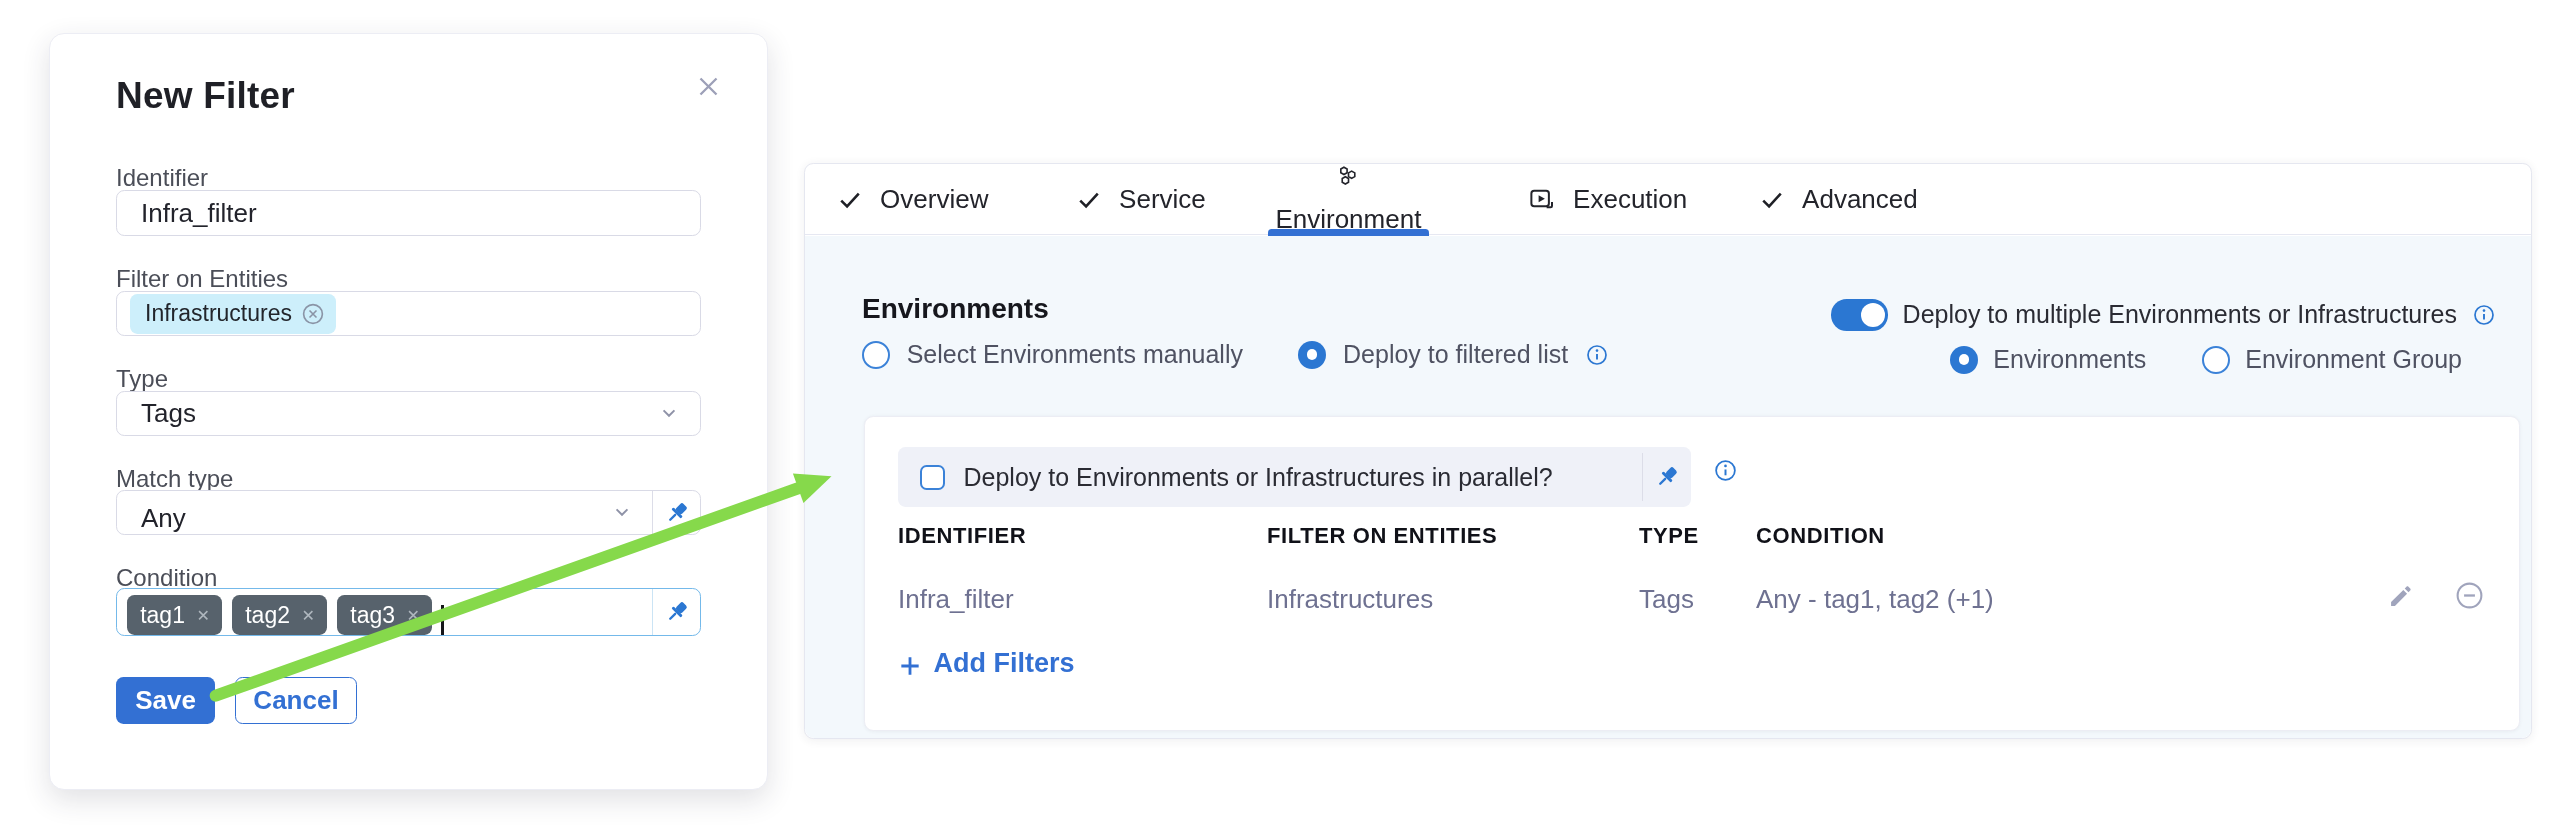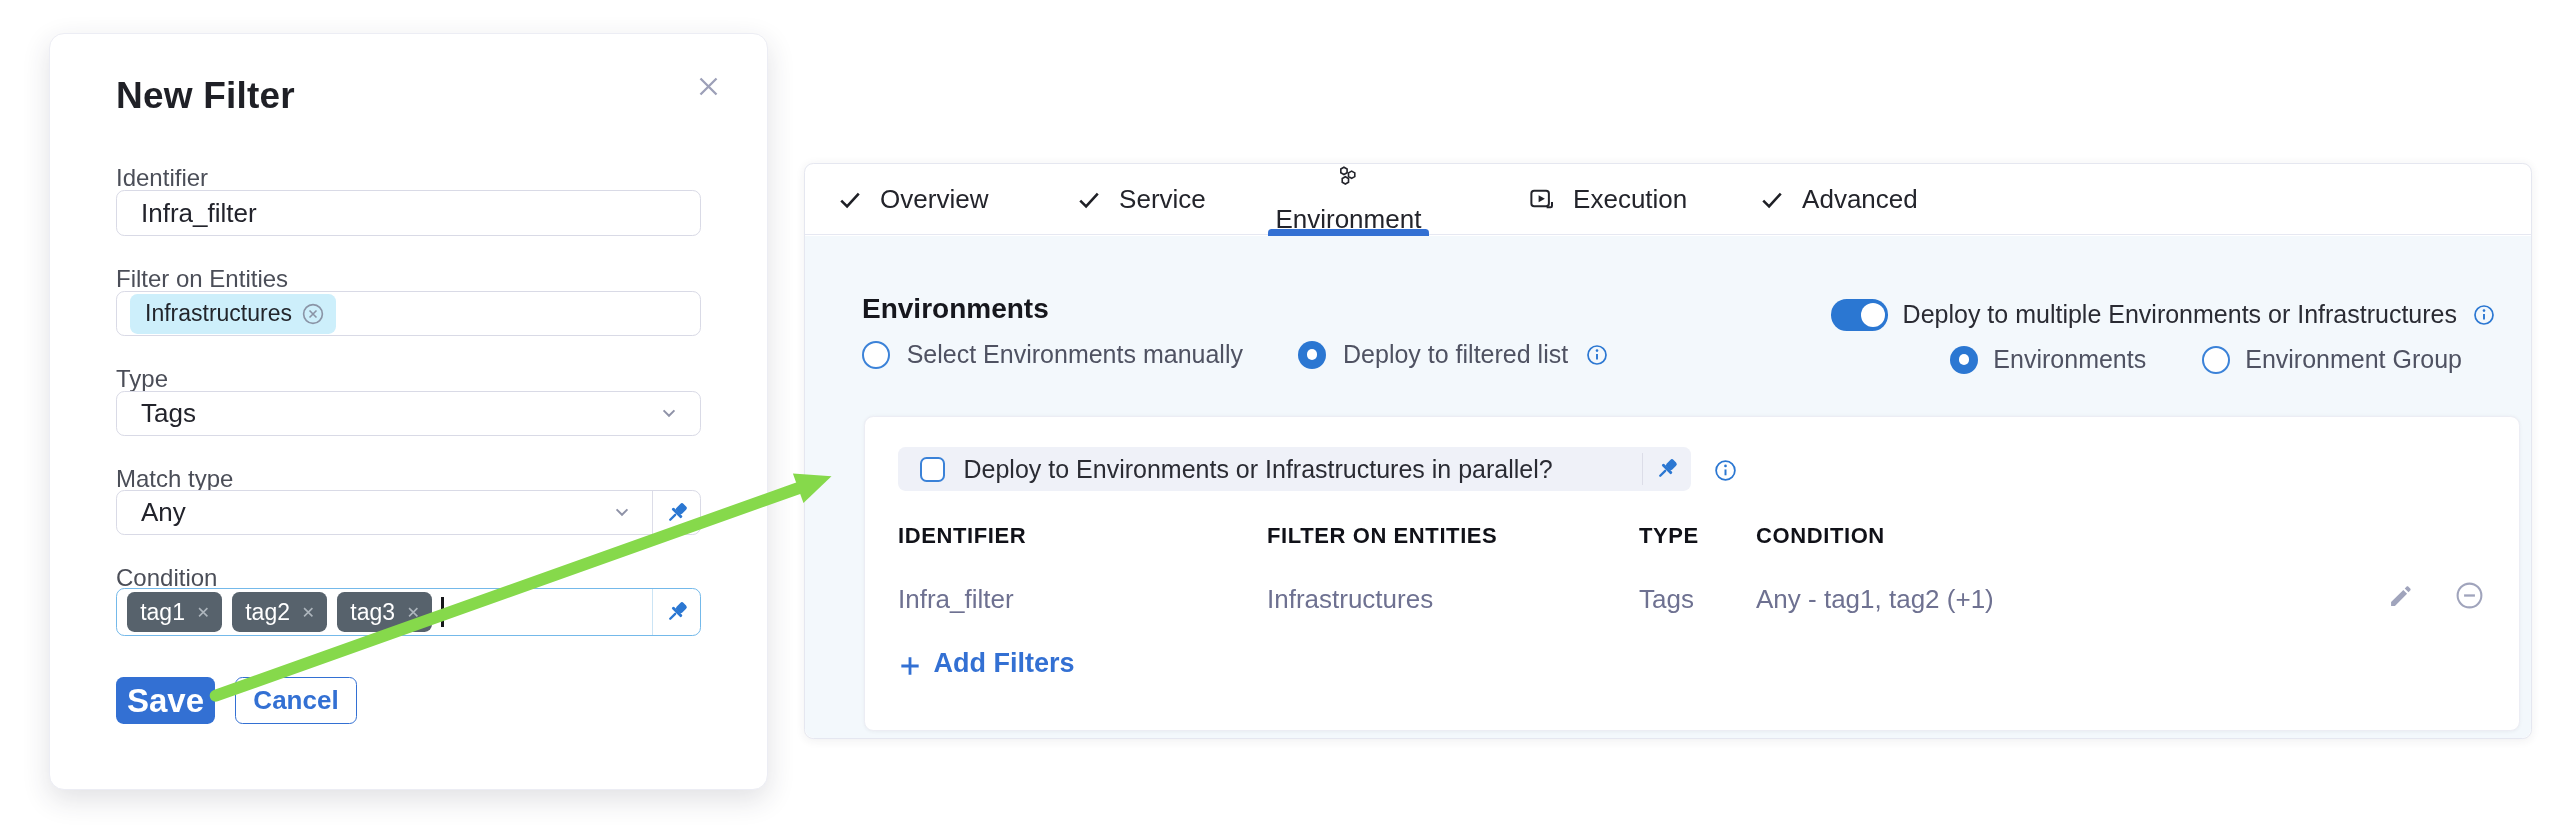--- a/index.html
+++ b/index.html
@@ -13,28 +13,28 @@
            box-shadow:0 9.3px 28px rgba(40,41,61,.14); z-index:10; }
   .modal-title { position:absolute; left:66px; top:41px; font-size:37px; font-weight:700; color:#1F2026; letter-spacing:0.2px; }
   .close-btn { position:absolute; right:41px; top:35px; width:35px; height:35px; cursor:pointer; }
   .field-label { position:absolute; left:66px; font-size:24px; color:#4B4E58; }
   .control { position:absolute; left:66px; width:585px; background:#fff;
              border:1.4px solid #D9DAE6; border-radius:8.3px; display:flex; align-items:center; }
   .control .val { font-size:26px; color:#22232B; padding-left:24px; }
   .chev { position:absolute; right:18.5px; top:50%; transform:translateY(-50%); }
   .pin-seg { width:48px; align-self:stretch; border-left:0.9px solid #DCDDE8;
              display:flex; align-items:center; justify-content:center; flex:none; }
-  .ctl-main { flex:1; display:flex; align-items:center; position:relative; height:100%; }
+  .ctl-main { flex:1; display:flex; align-items:flex-end; position:relative; height:100%; }
   .chip-light { display:inline-flex; align-items:center; gap:9.3px; background:#CDEFFB; color:#22252B;
                 font-size:23px; border-radius:7.4px; padding:6.5px 11px 6.5px 15px; margin-left:13px; }
   .chip-dark { display:inline-flex; align-items:center; gap:9.3px; background:#57626C; color:#fff;
                font-size:23px; border-radius:7.4px; padding:6.5px 9.3px 6.5px 13px; margin-left:10.2px; }
   .caret { width:2.8px; height:30px; background:#15161A; margin-left:9.3px; }
   .btn-save { position:absolute; left:66px; top:643px; width:99px; height:47px; background:#3370D3;
-              border:none; border-radius:7.4px; color:#fff; font-size:33px; font-weight:700; cursor:pointer;
+              border:none; border-radius:7.4px; color:#fff; font-size:26px; font-weight:700; cursor:pointer;
               font-family:inherit; }
   .btn-cancel { position:absolute; left:185px; top:643px; width:122px; height:47px; background:#fff;
                 border:1.9px solid #3370D3; border-radius:7.4px; color:#3370D3; font-size:26px; font-weight:700;
                 cursor:pointer; font-family:inherit; }
 
   
   #panel { position:absolute; left:804px; top:119px; width:1728px; height:576px;
            background:#fff; border:0.9px solid #E5E7F0; border-radius:9.3px;
            box-shadow:0 1.9px 9.3px rgba(40,41,61,.07);margin-top:44px; }
   .tabbar { position:absolute; left:0; top:0; right:0; height:71px; border-bottom:0.9px solid #E6E8F2; }
@@ -48,21 +48,21 @@
   .radio { width:28px; height:28px; border-radius:50%; background:#fff; border:2.3px solid #3B82D8; flex:none; }
   .radio.sel { background:#2B77D2; border:none; display:flex; align-items:center; justify-content:center; }
   .radio.sel::after { content:""; width:10.2px; height:10.2px; border-radius:50%; background:#fff; }
   .radio-label { font-size:25px; color:#4F5262; }
   .hrow { position:absolute; display:flex; align-items:center; }
   .toggle { width:57px; height:31.5px; border-radius:15.7px; background:#2B77D2; position:relative; flex:none; cursor:pointer; }
   .toggle::after { content:""; position:absolute; left:30px; top:3.7px; width:24px; height:24px;
                    border-radius:50%; background:#fff; }
   .card { position:absolute; left:59px; top:180px; width:1656px; height:315px; background:#fff;
           border:0.9px solid #ECEDF4; border-radius:9.3px; box-shadow:0 0.9px 3.7px rgba(40,41,61,.05); }
-  .par-bar { position:absolute; left:33px; top:30px; width:793px; height:44px; background:#EFF1F8;
+  .par-bar { position:absolute; left:33px; top:30px; width:793px; height:60px; background:#EFF1F8;
              border-radius:7.4px; display:flex; align-items:center; }
   .checkbox { width:25px; height:25px; border:2.3px solid #3B82D8; border-radius:6.5px; background:#fff;
               margin-left:22px; flex:none; cursor:pointer; }
   .par-label { font-size:25px; color:#2A2B33; margin-left:18.5px; flex:1; }
   .bar-divider { width:0.9px; align-self:stretch; background:#DCDDE8; margin:5.6px 0; }
   .th { position:absolute; font-size:22px; font-weight:700; color:#101118; letter-spacing:0.6px; }
   .td { position:absolute; font-size:26px; color:#6E7191; }
   .add-filters { position:absolute; left:31.5px; top:231px; display:flex; align-items:flex-end; gap:11px;
                  color:#3370D3; font-size:27px; font-weight:700; cursor:pointer; }
   .icon-btn { cursor:pointer; }

